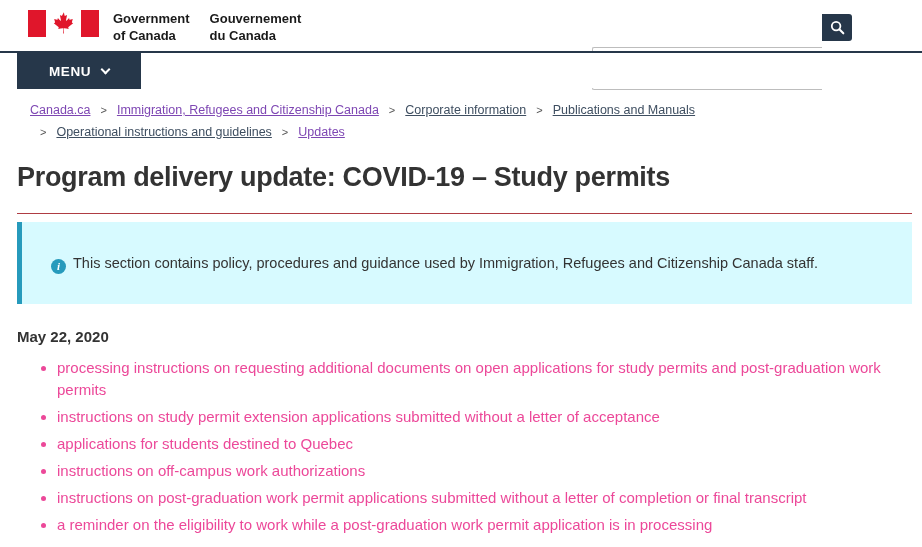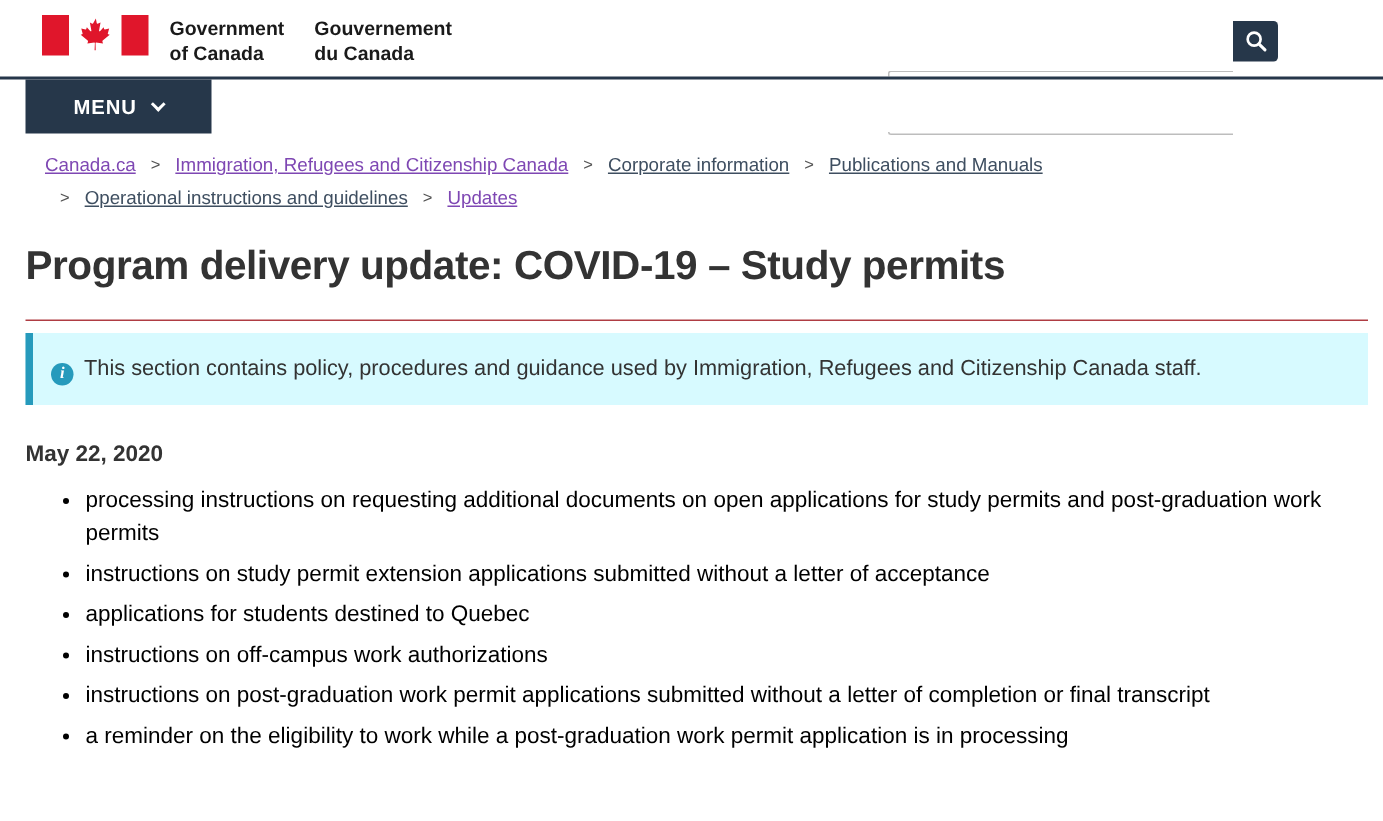--- a/index.html
+++ b/index.html
@@ -50,30 +50,30 @@
   .crumb-link.visited{color:var(--link-visited,#7e47b3);}
   
   .page-title{
     margin:23px 10px 0 17px;font-size:27px;font-weight:bold;color:#333;letter-spacing:-.3px;
     padding-bottom:20px;border-bottom:1px solid var(--title-rule,#af3c43);
   }
   .alert{
     margin:8px 10px 0 17px;background:var(--alert-bg,#d7faff);
     border-left:5px solid var(--alert-accent,#269abc);padding:12px 14px 12px 12px;
   }
-  .alert p{margin:0;font-size:14.5px;line-height:1.68;color:#333;}
+  .alert p{margin:17px;font-size:14.5px;line-height:1.68;color:#333;}
   .alert-line2{padding-left:23px;}
   .info-icon{
     display:inline-flex;width:15px;height:15px;border-radius:50%;background:var(--alert-accent,#269abc);
     color:#fff;font-size:11px;font-weight:bold;font-family:"Liberation Serif",serif;font-style:italic;
     align-items:center;justify-content:center;margin-right:7px;vertical-align:-2px;flex:0 0 auto;
   }
   .date-heading{margin:24px 0 0 17px;font-size:15px;font-weight:bold;color:#333;}
   .intro{margin:14px 0 0 17px;font-size:15px;color:#333;}
-  .bullets{margin:12px 10px 0 0;padding-left:57px;font-size:15px;color:#000000;}
+  .bullets{margin:12px 10px 0 0;padding-left:57px;font-size:15px;color:#ec4899;}
   .bullets li{margin-bottom:5px;line-height:1.46;}
 </style>
 </head>
 <body>
 
 <header class="header">
   <div class="fip">
     <div class="flag">
       <div class="flag-bar"></div>
       <div class="flag-center">

